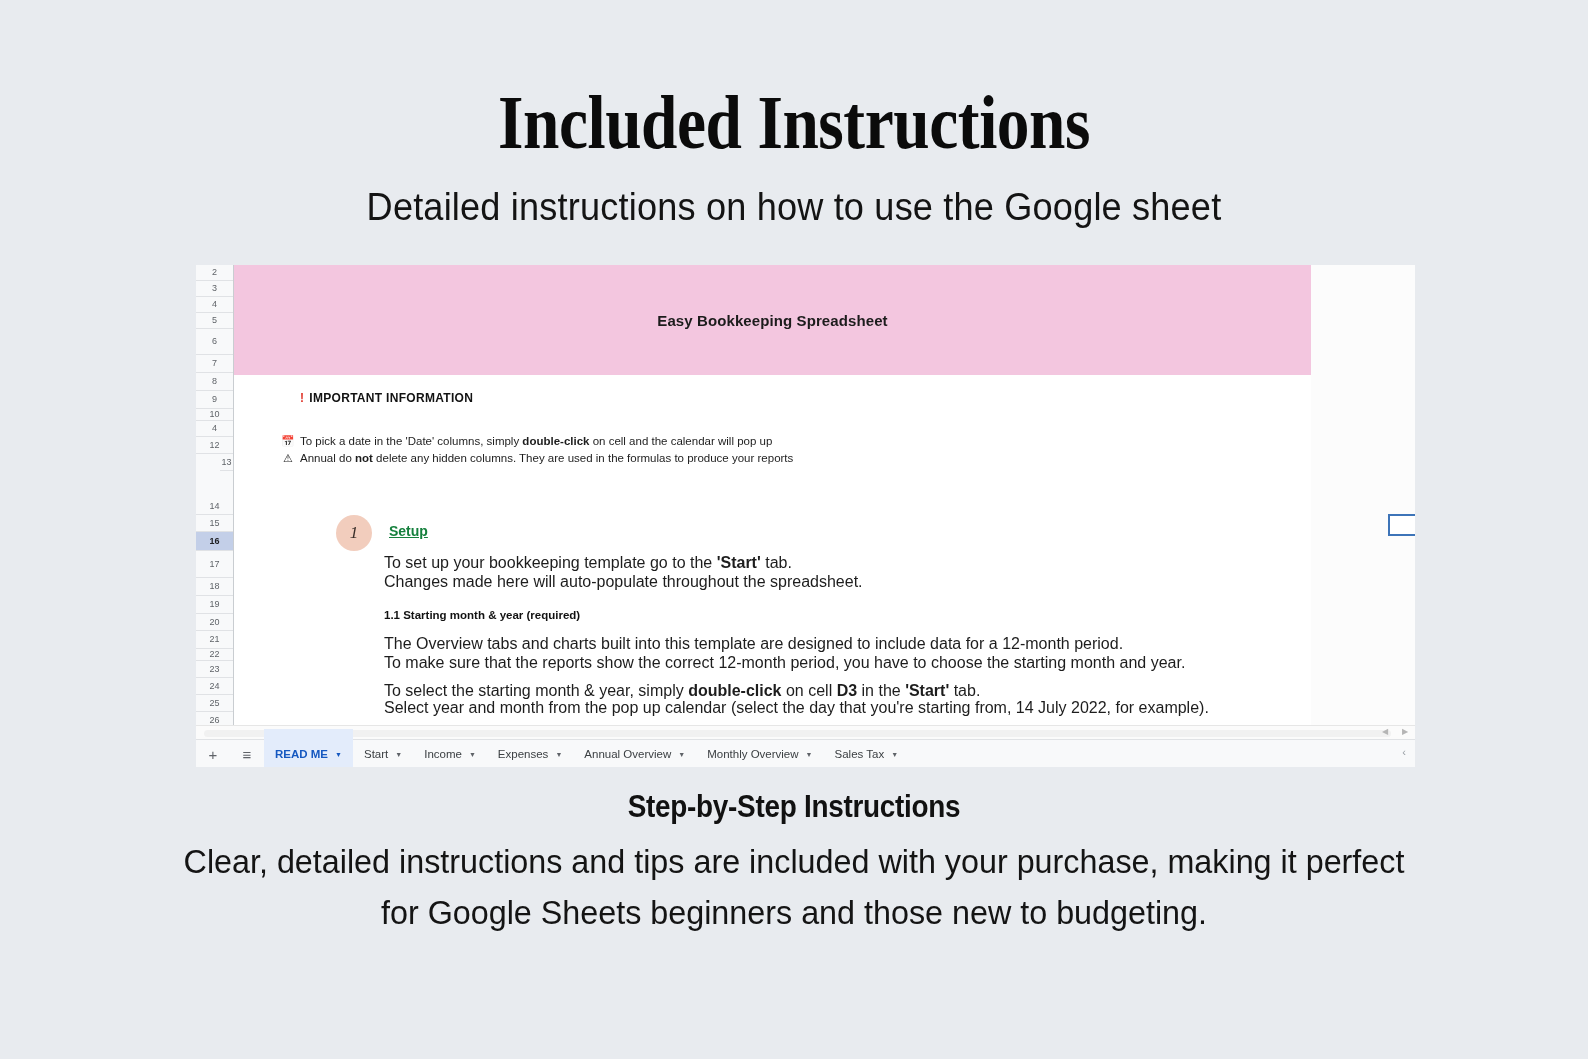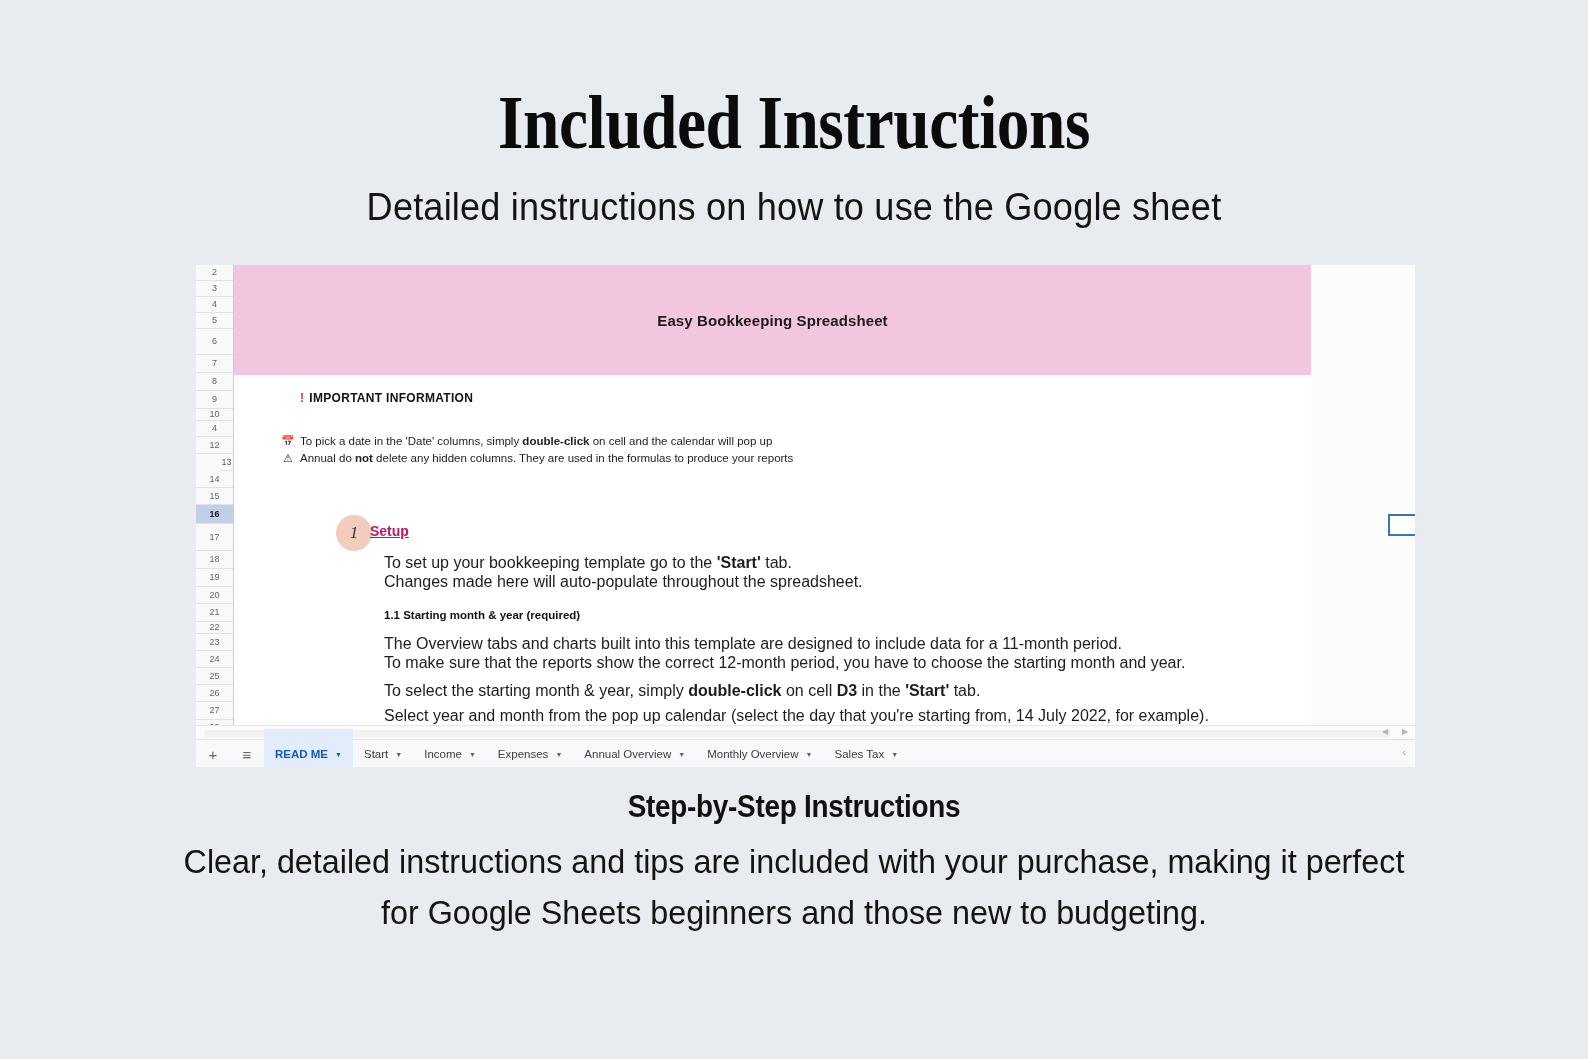--- a/index.html
+++ b/index.html
@@ -170,24 +170,24 @@
     display: flex;
     align-items: center;
     justify-content: center;
     font-family: "Liberation Serif", serif;
     font-style: italic;
     font-size: 17px;
     color: #3a2f2a;
   }
   .setup-title {
     position: absolute;
-    left: 136px; top: 148px;
+    left: 155px; top: 148px;
     font-size: 14px;
     font-weight: 700;
-    color: #be185d;
+    color: #15803d;
     text-decoration: underline;
   }
   .body-line {
     position: absolute;
     left: 150px;
     font-size: 16px;
     color: #1d1d1d;
     white-space: nowrap;
     line-height: 1;
   }
@@ -198,21 +198,21 @@
     position: absolute;
     left: 150px; top: 234px;
     font-size: 11.5px;
     font-weight: 700;
     color: #121212;
     white-space: nowrap;
   }
   .bl3 { top: 261px; }
   .bl4 { top: 280px; }
   .bl5 { top: 308px; }
-  .bl6 { top: 333px; }
+  .bl6 { top: 325px; }
 
   
   .sel-cell {
     position: absolute;
     left: 1192px;
     top: 249px;
     width: 80px;
     height: 22px;
     border: 2px solid #3d74b8;
     box-sizing: border-box;
@@ -340,21 +340,21 @@
         <div class="row-cell" style="height: 16px;">4</div>
         <div class="row-cell" style="height: 16px;">5</div>
         <div class="row-cell" style="height: 26px;">6</div>
         <div class="row-cell" style="height: 18px;">7</div>
         <div class="row-cell" style="height: 18px;">8</div>
         <div class="row-cell" style="height: 18px;">9</div>
         <div class="row-cell" style="height: 12px;">10</div>
         <div class="row-cell" style="height: 16px;">4</div>
         <div class="row-cell" style="height: 17px;">12</div>
         <div class="row-cell" style="height: 17px; margin-left: 24px;">13</div>
-        <div class="row-cell" style="height: 17px;">14</div>
+        <div class="row-cell" style="height: 17px; margin-top: 27px;">14</div>
         <div class="row-cell" style="height: 17px;">15</div>
         <div class="row-cell sel" style="height: 19px;">16</div>
         <div class="row-cell" style="height: 27px;">17</div>
         <div class="row-cell" style="height: 18px;">18</div>
         <div class="row-cell" style="height: 18px;">19</div>
         <div class="row-cell" style="height: 17px;">20</div>
         <div class="row-cell" style="height: 18px;">21</div>
         <div class="row-cell" style="height: 12px;">22</div>
         <div class="row-cell" style="height: 17px;">23</div>
         <div class="row-cell" style="height: 17px;">24</div>
@@ -387,21 +387,21 @@
         <div class="badge">1</div>
         <div class="setup-title">Setup</div>
 
         <div class="body-line bl1">
           <span>To set up your bookkeeping template go to the </span><b>'Start'</b><span> tab.</span>
         </div>
         <div class="body-line bl2">Changes made here will auto-populate throughout the spreadsheet.</div>
 
         <div class="sub-head">1.1 Starting month &amp; year (required)</div>
 
-        <div class="body-line bl3">The Overview tabs and charts built into this template are designed to include data for a 11-month period.</div>
+        <div class="body-line bl3">The Overview tabs and charts built into this template are designed to include data for a 12-month period.</div>
         <div class="body-line bl4">To make sure that the reports show the correct 12-month period, you have to choose the starting month and year.</div>
 
         <div class="body-line bl5">
           <span>To select the starting month &amp; year, simply </span><b>double-click</b><span> on cell </span><b>D3</b><span> in the </span><b>'Start'</b><span> tab.</span>
         </div>
         <div class="body-line bl6">Select year and month from the pop up calendar (select the day that you're starting from, 14 July 2022, for example).</div>
 
       </div>
     </div>
 

